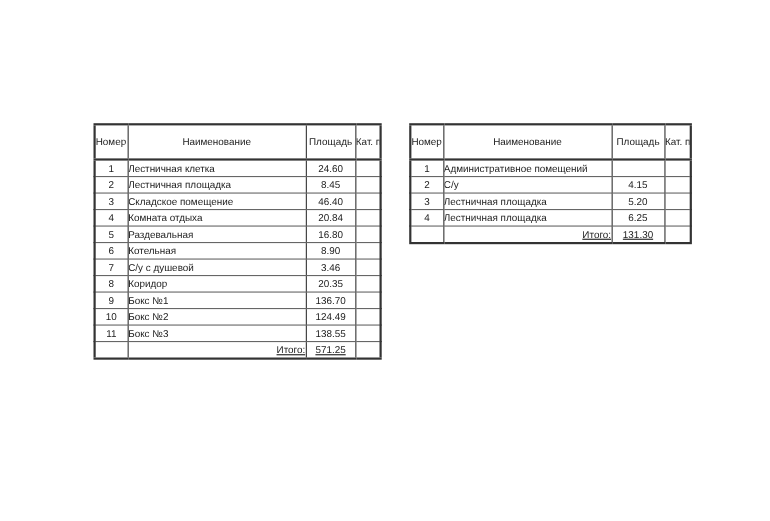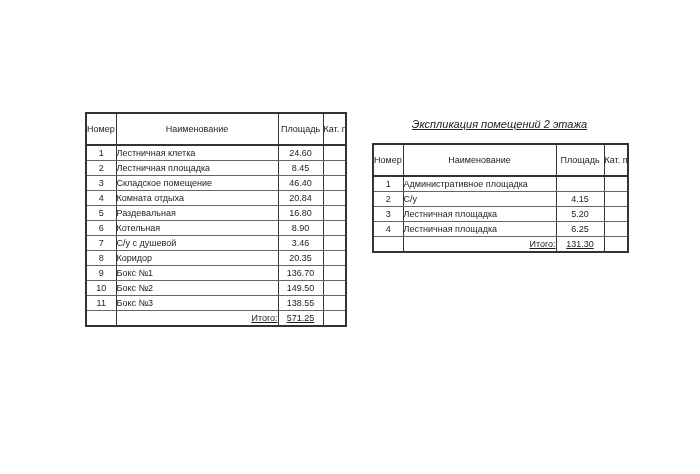--- a/index.html
+++ b/index.html
@@ -115,62 +115,61 @@
         </tr>
         <tr>
           <td class="c-num">9</td>
           <td class="c-name">Бокс №1</td>
           <td class="c-area">136.70</td>
           <td class="c-cat"></td>
         </tr>
         <tr>
           <td class="c-num">10</td>
           <td class="c-name">Бокс №2</td>
-          <td class="c-area">149.50</td>
+          <td class="c-area">124.49</td>
           <td class="c-cat"></td>
         </tr>
         <tr>
           <td class="c-num">11</td>
           <td class="c-name">Бокс №3</td>
           <td class="c-area">138.55</td>
           <td class="c-cat"></td>
         </tr>
         <tr>
           <td class="c-num"></td>
           <td class="total-label">Итого:</td>
           <td class="c-area">571.25</td>
           <td class="c-cat"></td>
         </tr>
       </tbody>
     </table>
   </section>
 
   <section class="sec sec-2">
-    <div class="tbl-title">Экспликация помещений 2 этажа</div>
     <table class="exp">
       <colgroup>
           <col style="width:30px">
           <col style="width:153px">
           <col style="width:48px">
           <col style="width:24px">
         </colgroup>
       <thead>
         <tr>
           <th class="h-small">Номер
 помещ.</th>
           <th>Наименование</th>
           <th>Площадь</th>
           <th class="h-small">Кат.
 пом.</th>
         </tr>
       </thead>
       <tbody>
         <tr>
           <td class="c-num">1</td>
-          <td class="c-name">Административное площадка</td>
+          <td class="c-name">Административное помещений</td>
           <td class="c-area"></td>
           <td class="c-cat"></td>
         </tr>
         <tr>
           <td class="c-num">2</td>
           <td class="c-name">С/у</td>
           <td class="c-area">4.15</td>
           <td class="c-cat"></td>
         </tr>
         <tr>

